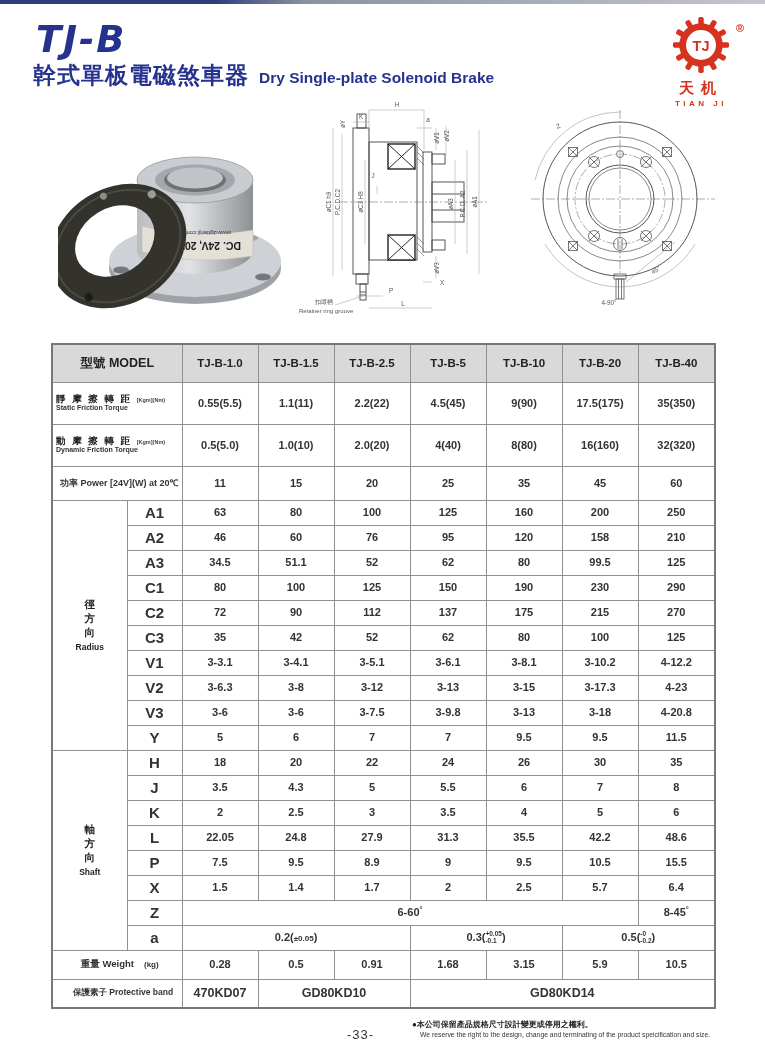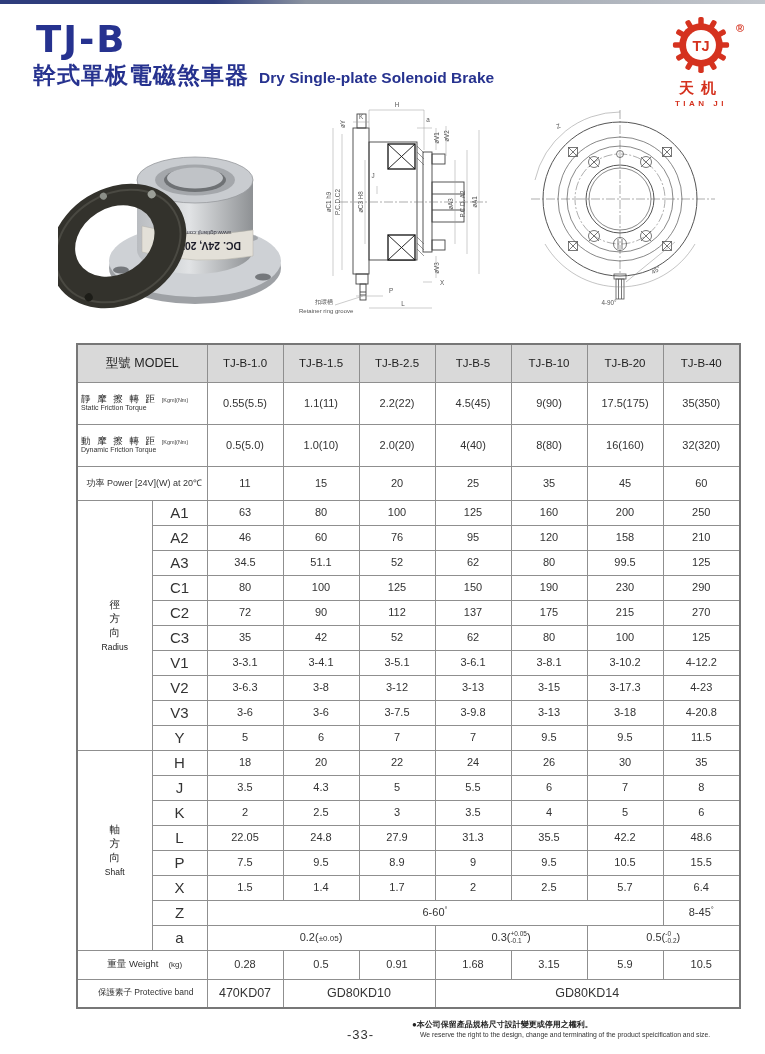--- a/index.html
+++ b/index.html
@@ -3,37 +3,37 @@
 <meta charset="utf-8">
 <style>
   :root{ --accent:#26328f; --red:#d5321f; --hdrbg:#d9d9d9; --bdr:#8f8f8f; }
   *{box-sizing:border-box;}
   html,body{margin:0;padding:0;}
   body{width:765px;height:1054px;position:relative;background:#fff;overflow:hidden;
        font-family:"Liberation Sans",sans-serif;color:#333;}
   .top-strip{position:absolute;top:0;left:0;width:765px;height:4px;
        background:linear-gradient(90deg,#2e3d7c 0%,#2e3d7c 28%,#8b93a0 40%,#c3c7cd 100%);}
   
-  .title{position:absolute;top:18px;left:36px;font-size:37px;font-weight:bold;
+  .title{position:absolute;top:18px;left:36px;font-size:37px;font-weight:bold;font-style:italic;
        letter-spacing:2px;color:var(--accent);font-family:"DejaVu Sans",sans-serif;}
   .subtitle{position:absolute;top:60px;left:33px;white-space:nowrap;}
   .subtitle .zh{font-size:23px;font-weight:bold;color:var(--accent);letter-spacing:1px;}
   .subtitle .en{font-size:15.5px;font-weight:bold;color:var(--accent);margin-left:10px;}
   
   .logo{position:absolute;top:16px;left:648px;width:106px;text-align:center;color:var(--red);}
   .logo .reg{position:absolute;top:6px;right:10px;font-size:11px;font-weight:bold;}
   .logo .zh{font-size:15px;letter-spacing:7px;margin-top:1px;font-weight:bold;}
   .logo .en{font-size:8px;letter-spacing:3.5px;font-weight:bold;margin-top:1px;}
   
   .fig{position:absolute;}
   svg text{font-family:"Liberation Sans",sans-serif;}
   .dimtxt{font-size:6.3px;fill:#555;}
   .notetxt{font-size:6px;fill:#555;}
   
-  .tblwrap{position:absolute;top:343px;left:76px;}
+  .tblwrap{position:absolute;top:343px;left:51px;font-weight:bold;}
   table{border-collapse:collapse;table-layout:fixed;width:663px;border:2px solid #777;}
   td{border:1px solid var(--bdr);text-align:center;font-size:11px;color:#333;padding:0;
      overflow:hidden;line-height:1.15;}
   tr.h-head{height:38px;} tr.h-spec{height:42px;} tr.h-power{height:34px;}
   tr.h-dim{height:25px;} tr.h-wt{height:29px;} tr.h-band{height:29px;}
   td.hdr{background:var(--hdrbg);font-size:11.5px;color:#222;}
   td.lblhead{font-size:12.5px;}
   td.speclbl{text-align:left;padding:2px 3px;}
   td.speclbl .zh{font-size:9.5px;letter-spacing:2px;color:#222;white-space:nowrap;}
   td.speclbl .unit{font-size:5.5px;letter-spacing:0;color:#444;}

